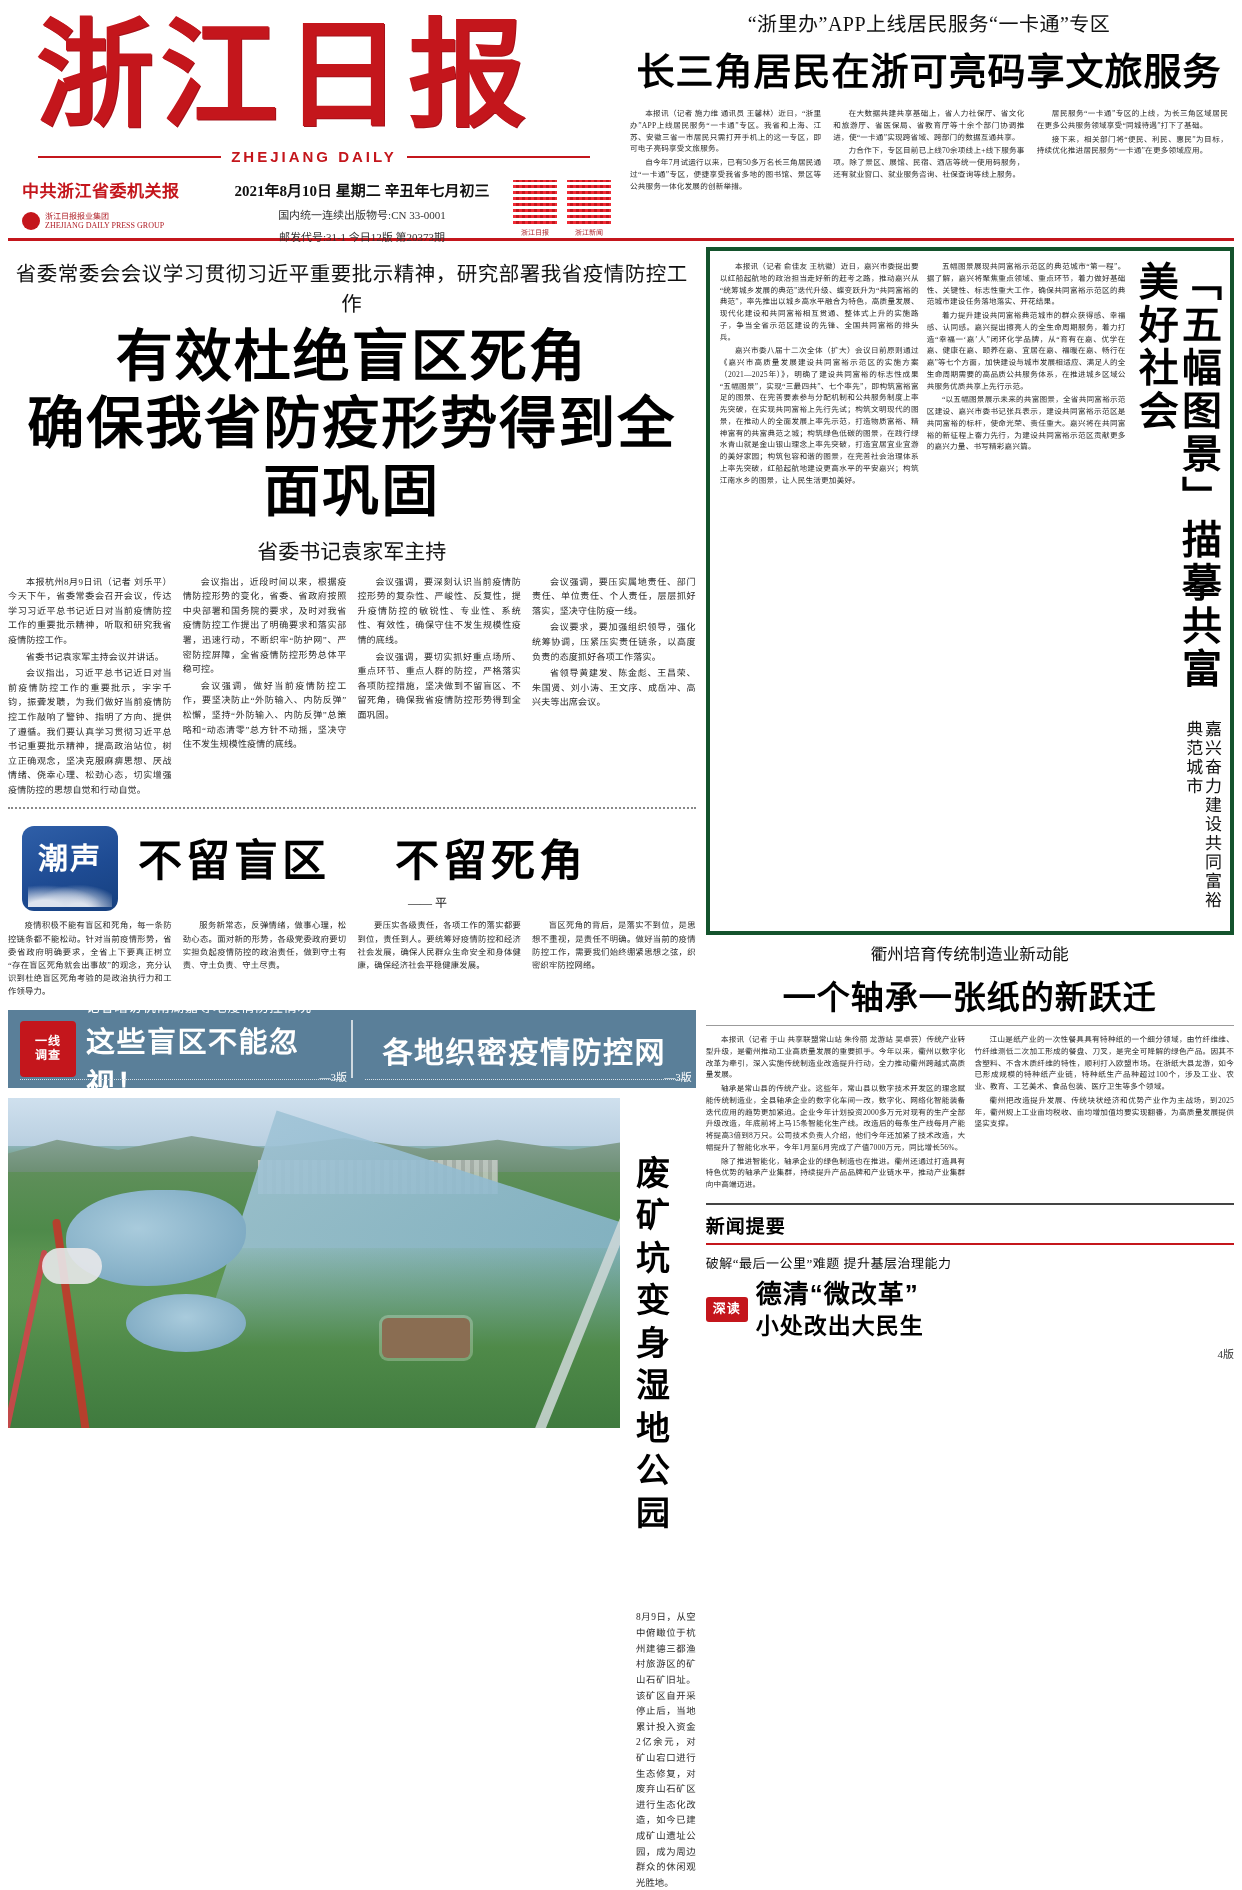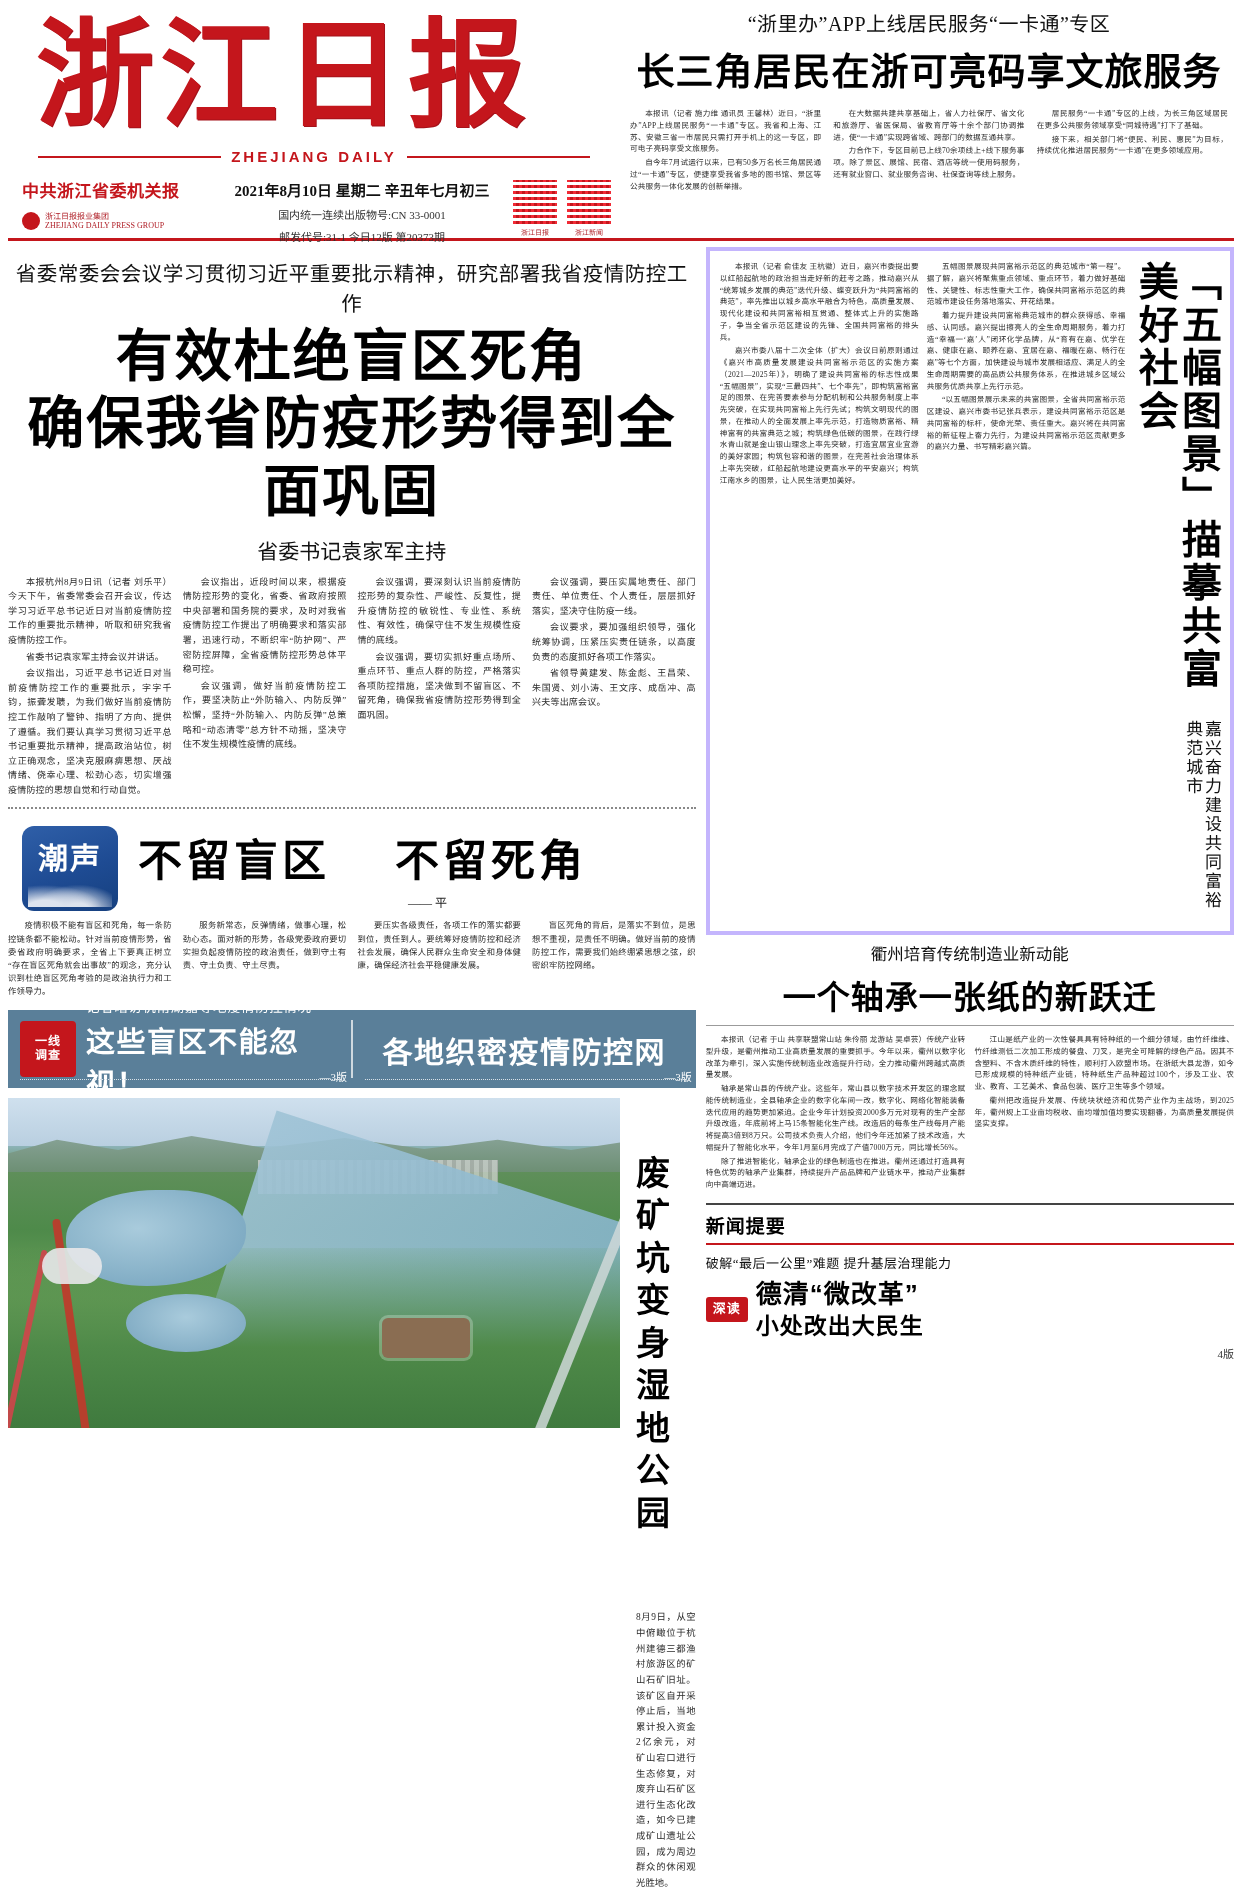--- a/index.html
+++ b/index.html
@@ -119,21 +119,21 @@
   .promo-txt{color:#fff;}
   .promo-k{font-size:13.5px;letter-spacing:.6px;}
   .promo-h{font-family:"Liberation Sans",sans-serif;font-weight:bold;font-size:29px;
     letter-spacing:1.5px;margin-top:2px;}
   .promo-pg{position:absolute;right:4px;bottom:4px;color:#fff;font-size:11px;}
   .promo-underline{position:absolute;left:12px;right:10px;bottom:8px;border-bottom:1px dotted #d8e2e8;}
   .promo .half.right{justify-content:center;}
   .promo .half.right .promo-h{font-size:30px;}
 
   
-  .redbox{border:4px solid #c4b5fd;padding:10px 10px 8px 10px;display:flex;gap:8px;
+  .redbox{border:4px solid #14532d;padding:10px 10px 8px 10px;display:flex;gap:8px;
     height:688px;box-sizing:border-box;overflow:hidden;}
   .rb-body{flex:1;display:flex;gap:8px;}
   .rb-col{flex:1;}
   .vtitle{writing-mode:vertical-rl;text-orientation:upright;flex:none;
     display:flex;align-items:flex-start;}
   .vt-big{font-family:"Liberation Sans",sans-serif;font-weight:bold;font-size:40px;
     letter-spacing:3px;color:#000;line-height:1.08;}
   .vt-small{font-size:17px;letter-spacing:2px;color:#111;line-height:1.1;margin-left:4px;}
 
   

